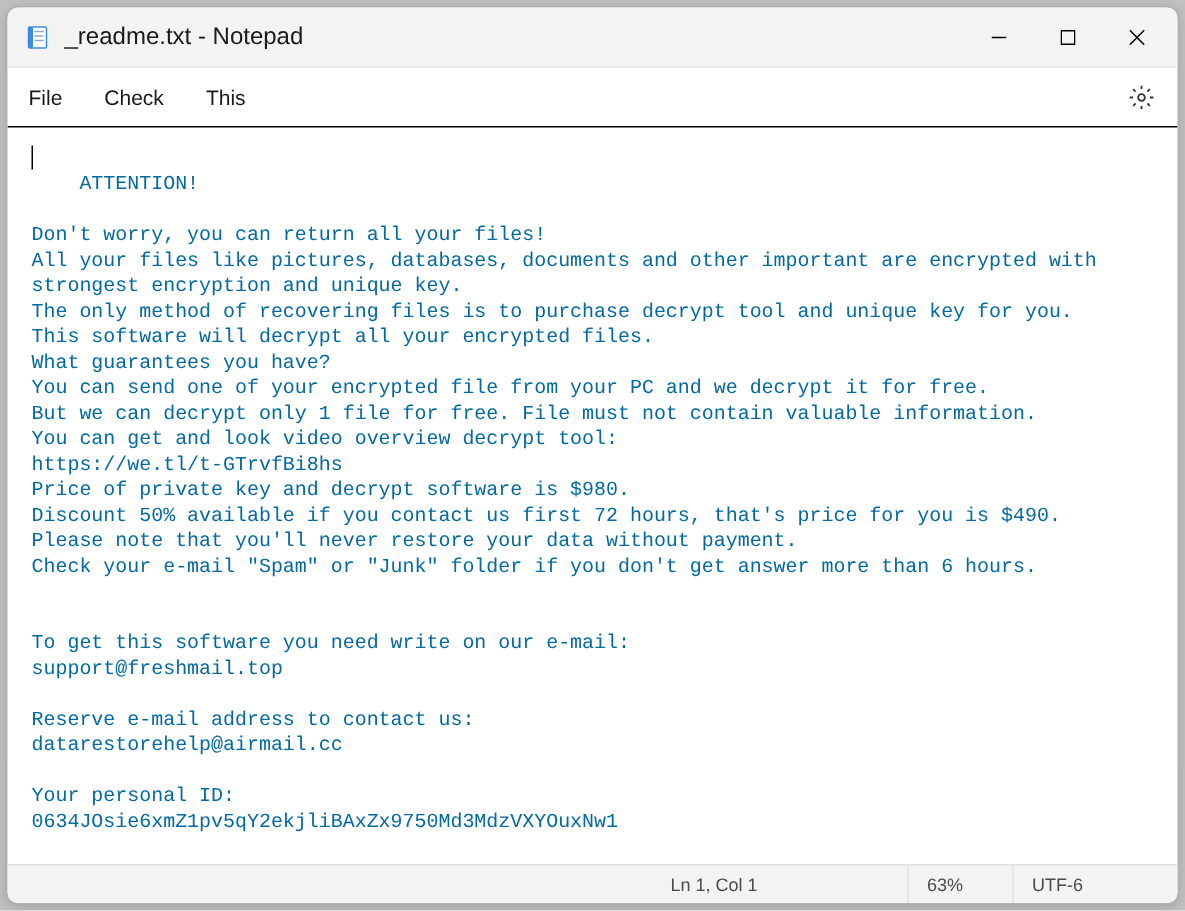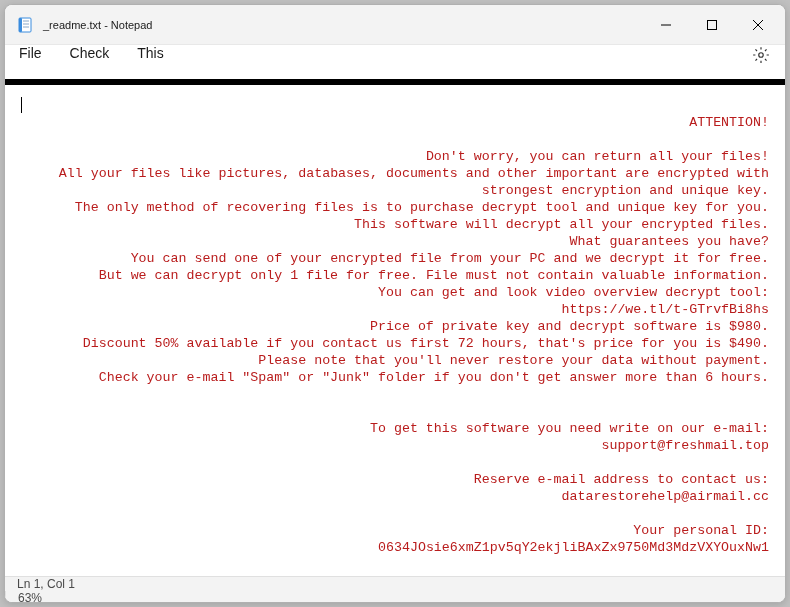--- a/index.html
+++ b/index.html
@@ -32,85 +32,83 @@
       border-bottom: 1px solid #e8e8e8;
     }
     .app-icon {
       width: 16px;
       height: 16px;
       margin-right: 10px;
       flex-shrink: 0;
     }
     .title {
       flex: 1;
-      font-size: 11px;
+      font-size: 16px;
       color: #1a1a1a;
     }
     .win-controls {
       display: flex;
       height: 100%;
     }
     .win-btn {
       width: 46px;
       height: 100%;
       display: flex;
       align-items: center;
       justify-content: center;
       font-size: 10px;
       color: #1a1a1a;
     }
     .menubar {
       height: 40px;
       display: flex;
-      align-items: flex-start;
+      align-items: center;
       padding: 0 14px;
       gap: 28px;
-      border-bottom: 6px solid #000000;
+      border-bottom: 1px solid #000000;
     }
     .menu-item {
       font-size: 14px;
       color: #1a1a1a;
     }
     .menubar .spacer { flex: 1; }
     .settings-btn {
       width: 20px;
       height: 20px;
       display: flex;
       align-items: center;
       justify-content: center;
     }
     .content {
       flex: 1;
       padding: 12px 16px;
       font-family: Consolas, "Courier New", monospace;
       font-size: 13.3px;
       line-height: 17px;
-      color: #b91c1c;
+      color: #0369a1;
       overflow: hidden;
       white-space: pre-wrap;
       position: relative;
-      text-align: right;
     }
     .caret {
       position: absolute;
       left: 16px;
       top: 12px;
       width: 1px;
       height: 16px;
       background: #000;
     }
     .statusbar {
       height: 26px;
       background: #f3f3f3;
       border-top: 1px solid #e0e0e0;
       display: flex;
       align-items: flex-start;
       font-size: 12px;
       color: #4a4a4a;
-      flex-direction: column;
     }
     .status-cell {
       padding: 0 12px;
       height: 100%;
       display: flex;
       align-items: center;
       border-left: 1px solid #e0e0e0;
     }
     .status-spacer { flex: 1; }
   </style>

